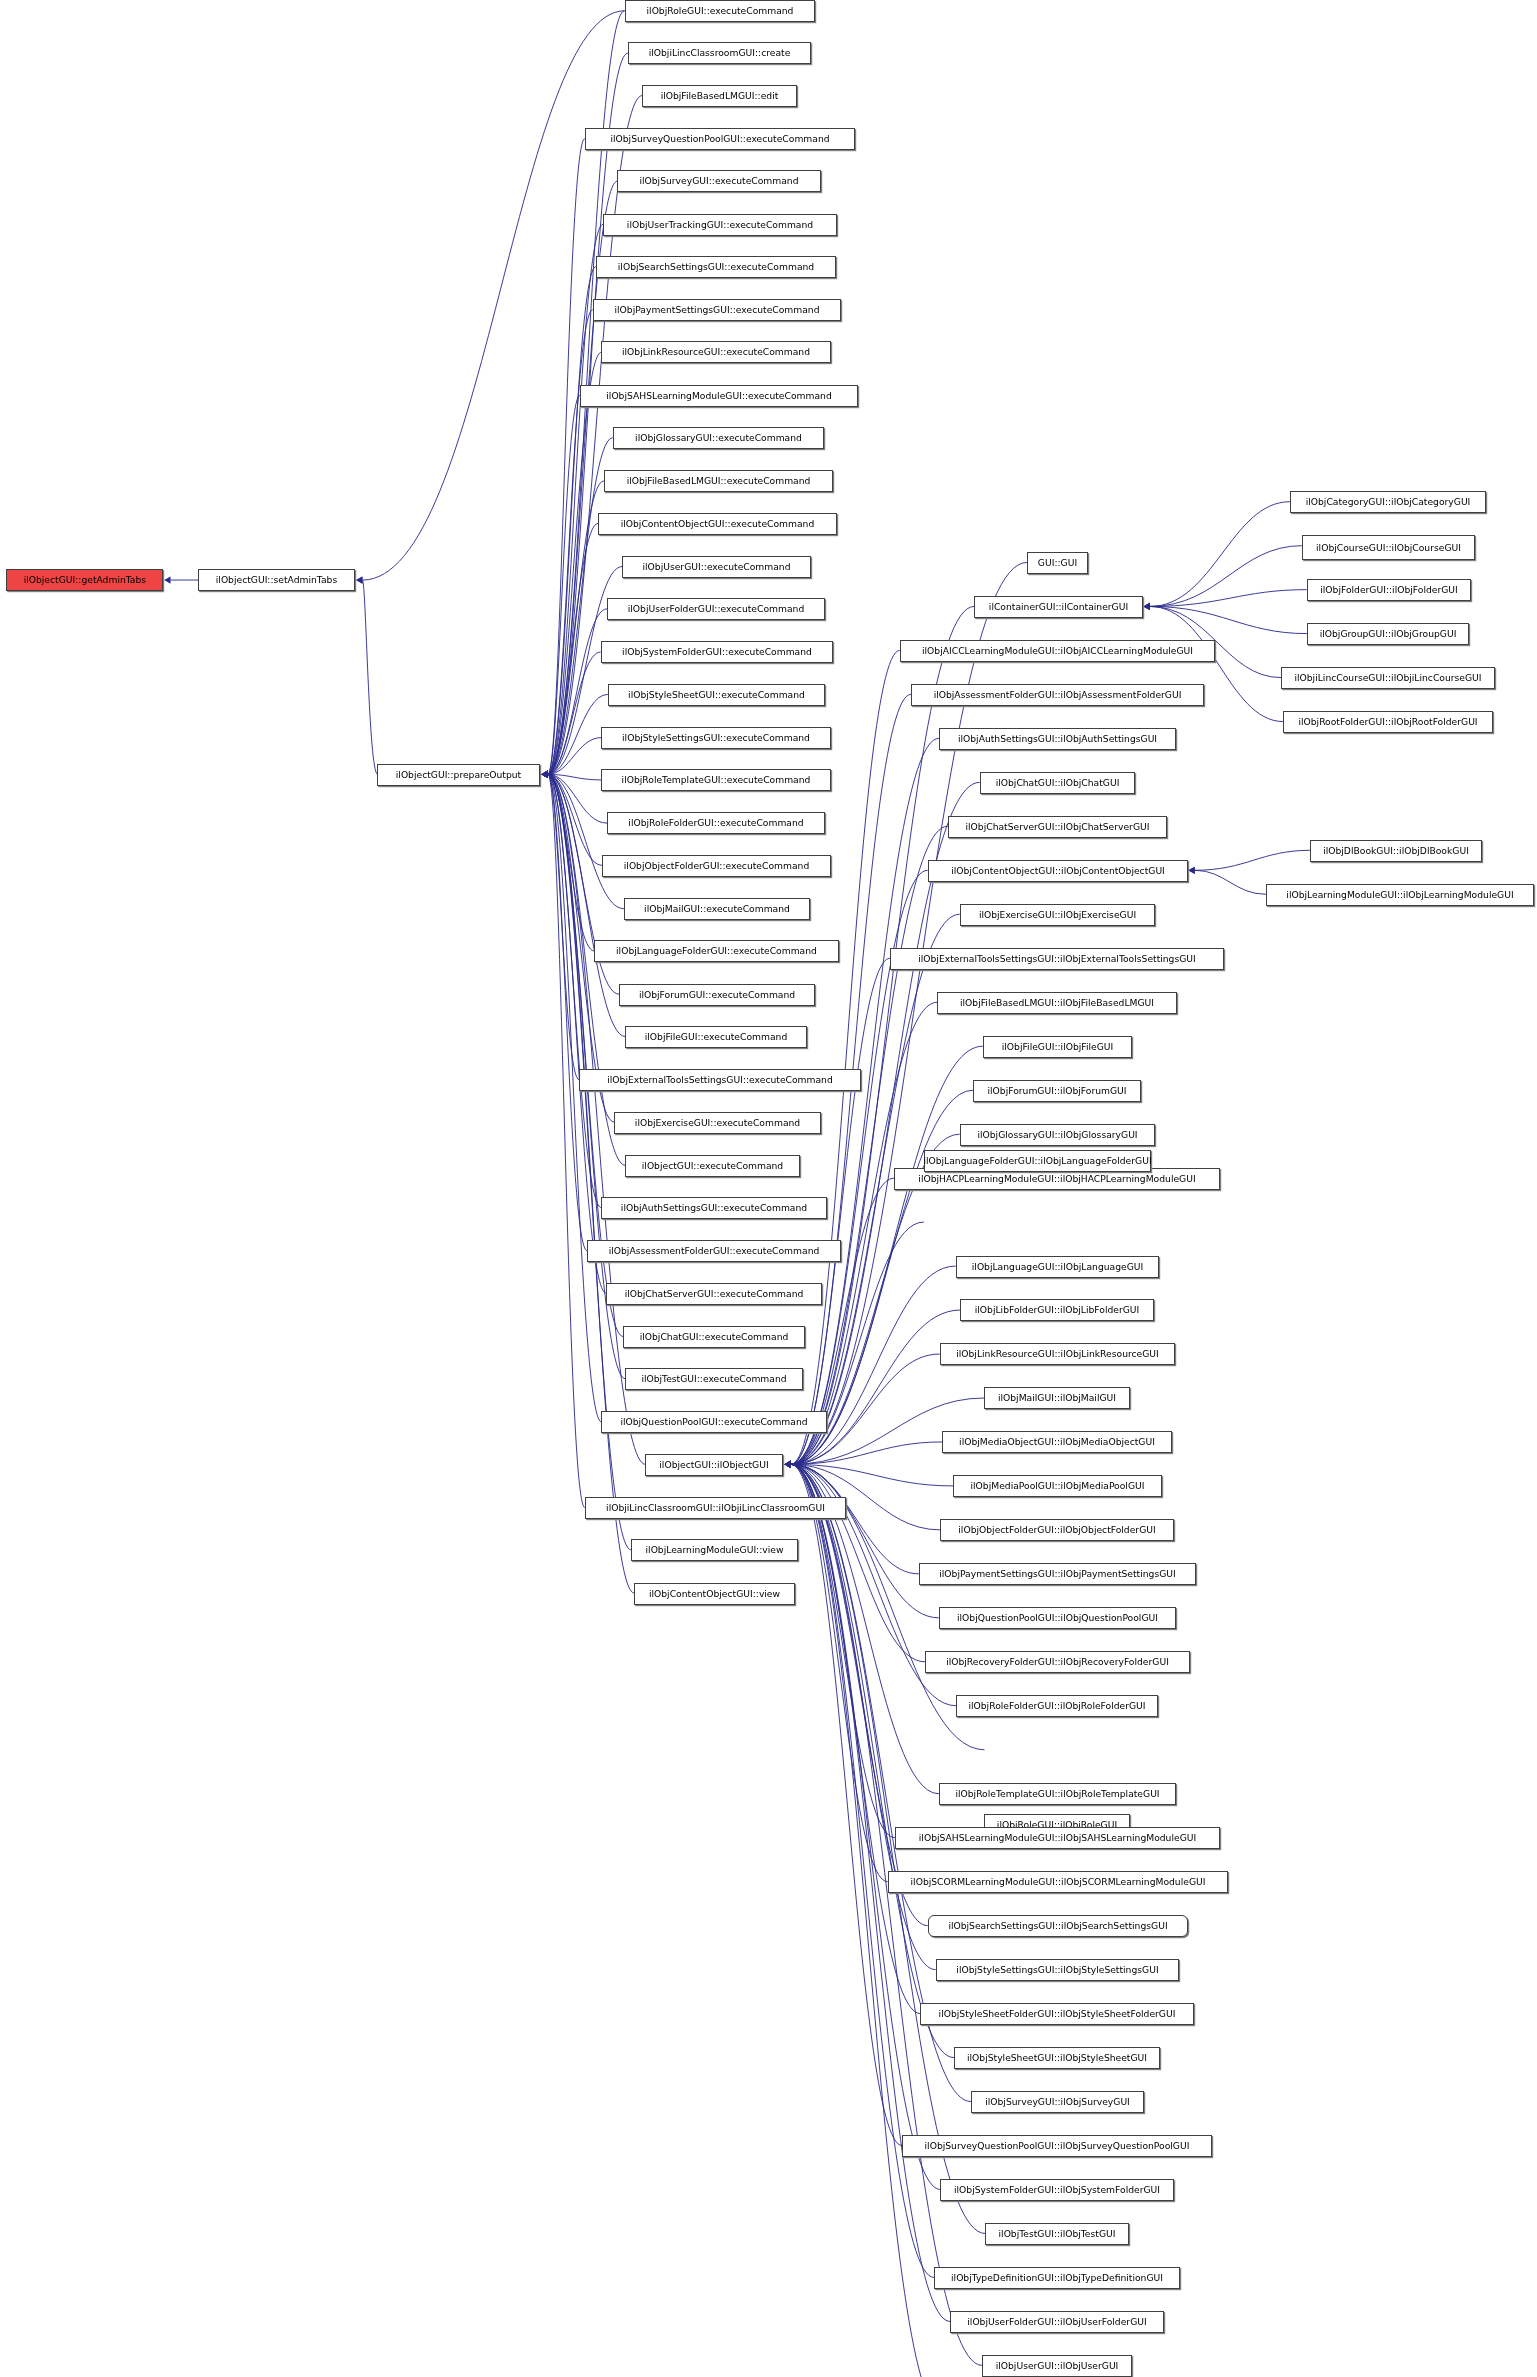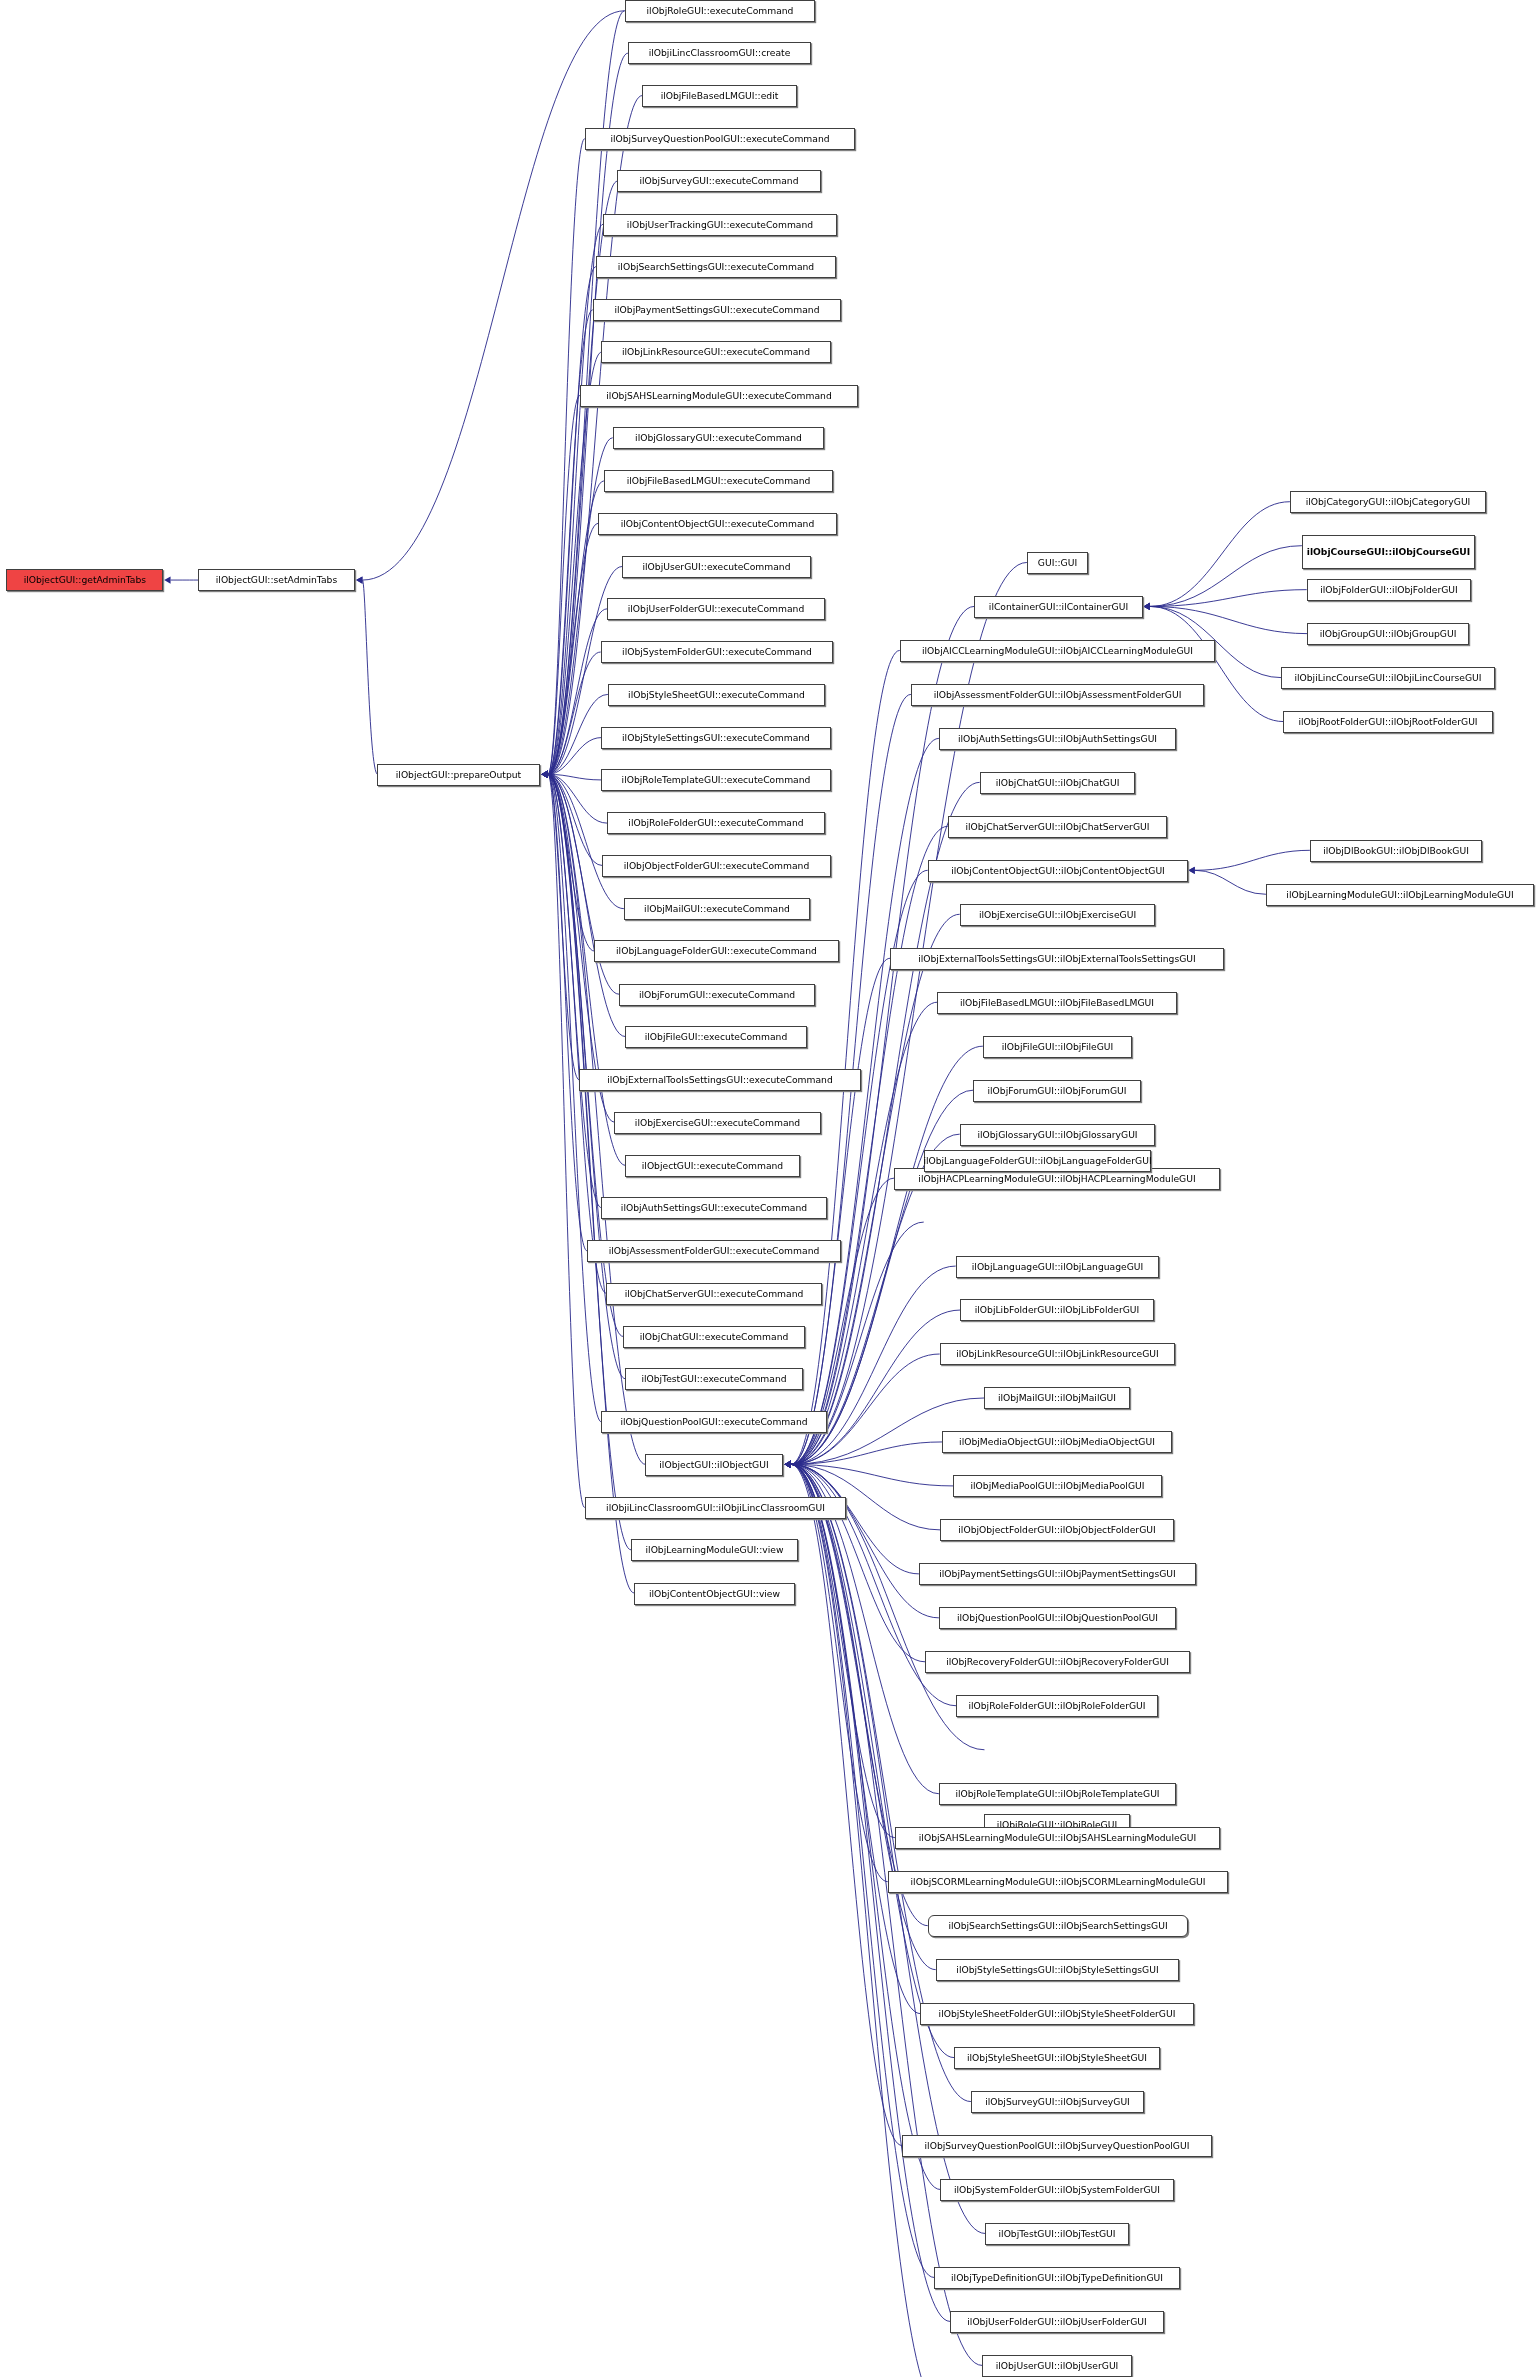--- a/index.html
+++ b/index.html
@@ -457,21 +457,21 @@
       </div>
       <div class="node" style="left: 950px; top: 2311px; width: 214px; height: 21.6px;">
         <span>ilObjUserFolderGUI::ilObjUserFolderGUI</span>
       </div>
       <div class="node" style="left: 982px; top: 2355px; width: 150px; height: 21.6px;">
         <span>ilObjUserGUI::ilObjUserGUI</span>
       </div>
       <div class="node" style="left: 1290px; top: 491px; width: 196px; height: 21.6px;">
         <span>ilObjCategoryGUI::ilObjCategoryGUI</span>
       </div>
-      <div class="node" style="left: 1302px; top: 535px; width: 173px; height: 34px; font-weight: bold;">
+      <div class="node" style="left: 1302px; top: 535px; width: 173px; height: 25px;">
         <span>ilObjCourseGUI::ilObjCourseGUI</span>
       </div>
       <div class="node" style="left: 1307px; top: 579px; width: 164px; height: 21.6px;">
         <span>ilObjFolderGUI::ilObjFolderGUI</span>
       </div>
       <div class="node" style="left: 1307px; top: 623px; width: 162px; height: 21.6px;">
         <span>ilObjGroupGUI::ilObjGroupGUI</span>
       </div>
       <div class="node" style="left: 1281px; top: 667px; width: 214px; height: 21.6px;">
         <span>ilObjiLincCourseGUI::ilObjiLincCourseGUI</span>

